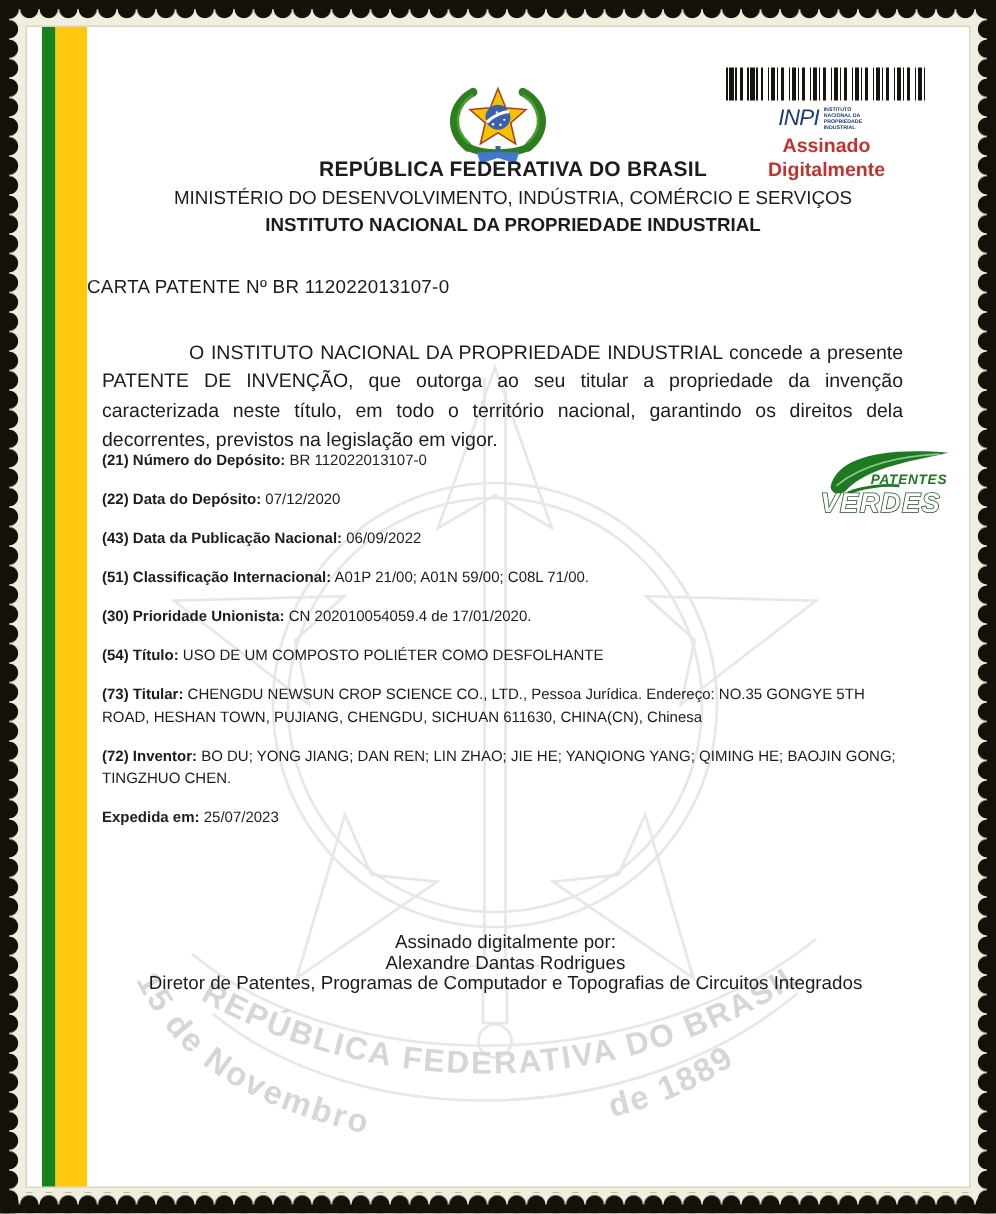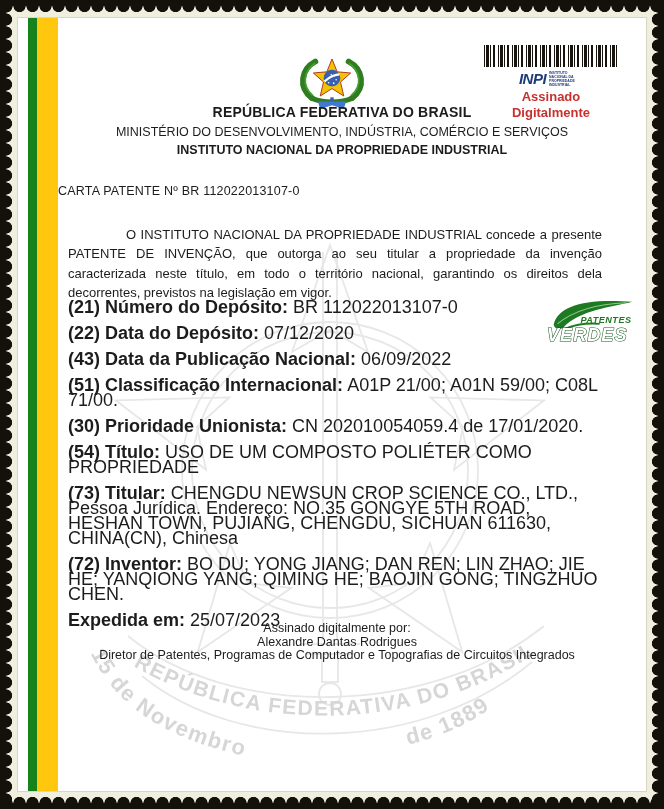--- a/index.html
+++ b/index.html
@@ -45,29 +45,29 @@
   .header-text{position:absolute;top:86px;left:40px;right:20px;text-align:center;line-height:1.25;}
   .h-republic{font-size:14px;font-weight:bold;letter-spacing:.2px;}
   .h-ministry{font-size:12.5px;margin-top:3px;}
   .h-institute{font-size:12.5px;font-weight:bold;margin-top:3px;}
 
   
   .stamp-block{position:absolute;top:27px;right:28px;width:134px;text-align:center;}
   .barcode{width:134px;height:22px;
     background:repeating-linear-gradient(90deg,#17140e 0 1px,transparent 1px 2px,#17140e 2px 5px,transparent 5px 6px,#17140e 6px 7px,transparent 7px 9px,#17140e 9px 11px,transparent 11px 14px);}
   .inpi-row{display:flex;justify-content:center;align-items:flex-start;gap:3px;margin-top:4px;}
-  .inpi-word{font-size:15px;font-weight:bold;font-style:italic;color:var(--inpi-blue);line-height:1;letter-spacing:-.5px;}
+  .inpi-word{font-size:15px;font-weight:normal;font-style:italic;color:var(--inpi-blue);line-height:1;letter-spacing:-.5px;}
   .inpi-small{width:34px;text-align:left;font-size:3.5px;line-height:1.15;color:var(--inpi-blue);font-weight:bold;}
   .signed{margin-top:2px;font-size:13px;line-height:1.2;font-weight:bold;color:var(--signed-red);}
 
   
   .patent-title{position:absolute;top:166px;left:40px;right:30px;text-align:left;font-size:12.5px;letter-spacing:.2px;}
   .intro{position:absolute;top:194px;left:50px;right:44px;font-size:13px;line-height:19.3px;text-align:justify;text-indent:58px;}
   .fields{position:absolute;top:282px;left:50px;right:44px;}
-  .field{font-size:18px;line-height:15px;margin:0 0 11px 0;}
+  .field{font-size:10px;line-height:15px;margin:0 0 11px 0;}
   .field b{font-weight:bold;}
 
   .pv-logo{position:absolute;top:278px;right:8px;}
 
   .signature{position:absolute;top:604px;left:40px;right:30px;text-align:center;font-size:12.5px;line-height:13.5px;}
   .sig-name{font-weight:normal;}
 </style>
 </head>
 <body>
 
@@ -161,21 +161,21 @@
       <div class="patent-title">CARTA PATENTE Nº BR 112022013107-0</div>
 
       <p class="intro">O INSTITUTO NACIONAL DA PROPRIEDADE INDUSTRIAL concede a presente PATENTE DE INVENÇÃO, que outorga ao seu titular a propriedade da invenção caracterizada neste título, em todo o território nacional, garantindo os direitos dela decorrentes, previstos na legislação em vigor.</p>
 
       <div class="fields">
         <p class="field"><b>(21) Número do Depósito:</b> <span>BR 112022013107-0</span></p>
         <p class="field"><b>(22) Data do Depósito:</b> <span>07/12/2020</span></p>
         <p class="field"><b>(43) Data da Publicação Nacional:</b> <span>06/09/2022</span></p>
         <p class="field"><b>(51) Classificação Internacional:</b> <span>A01P 21/00; A01N 59/00; C08L 71/00.</span></p>
         <p class="field"><b>(30) Prioridade Unionista:</b> <span>CN 202010054059.4 de 17/01/2020.</span></p>
-        <p class="field"><b>(54) Título:</b> <span>USO DE UM COMPOSTO POLIÉTER COMO PROPRIEDADE</span></p>
+        <p class="field"><b>(54) Título:</b> <span>USO DE UM COMPOSTO POLIÉTER COMO DESFOLHANTE</span></p>
         <p class="field"><b>(73) Titular:</b> <span>CHENGDU NEWSUN CROP SCIENCE CO., LTD., Pessoa Jurídica. Endereço: NO.35 GONGYE 5TH ROAD, HESHAN TOWN, PUJIANG, CHENGDU, SICHUAN 611630, CHINA(CN), Chinesa</span></p>
         <p class="field"><b>(72) Inventor:</b> <span>BO DU; YONG JIANG; DAN REN; LIN ZHAO; JIE HE; YANQIONG YANG; QIMING HE; BAOJIN GONG; TINGZHUO CHEN.</span></p>
         <p class="field"><b>Expedida em:</b> <span>25/07/2023</span></p>
       </div>
 
       <svg class="pv-logo" viewBox="0 0 96 52" width="92" height="50">
         <path d="M8,30 C12,10 42,2 90,6 C70,11 34,15 18,33 C13,36 9,34 8,30 Z" fill="#1e7a22"></path>
         <path d="M12,29 C30,14 58,8 84,7" stroke="#8cc48c" stroke-width="1.2" fill="none"></path>
         <path d="M20,34 C30,30 44,28 56,29" stroke="#1e7a22" stroke-width="2" fill="none"></path>
         <text x="36" y="28" font-family="Liberation Sans, sans-serif" font-style="italic" font-weight="bold" font-size="9.5" fill="#1e7a22" letter-spacing="0.5">PATENTES</text>

